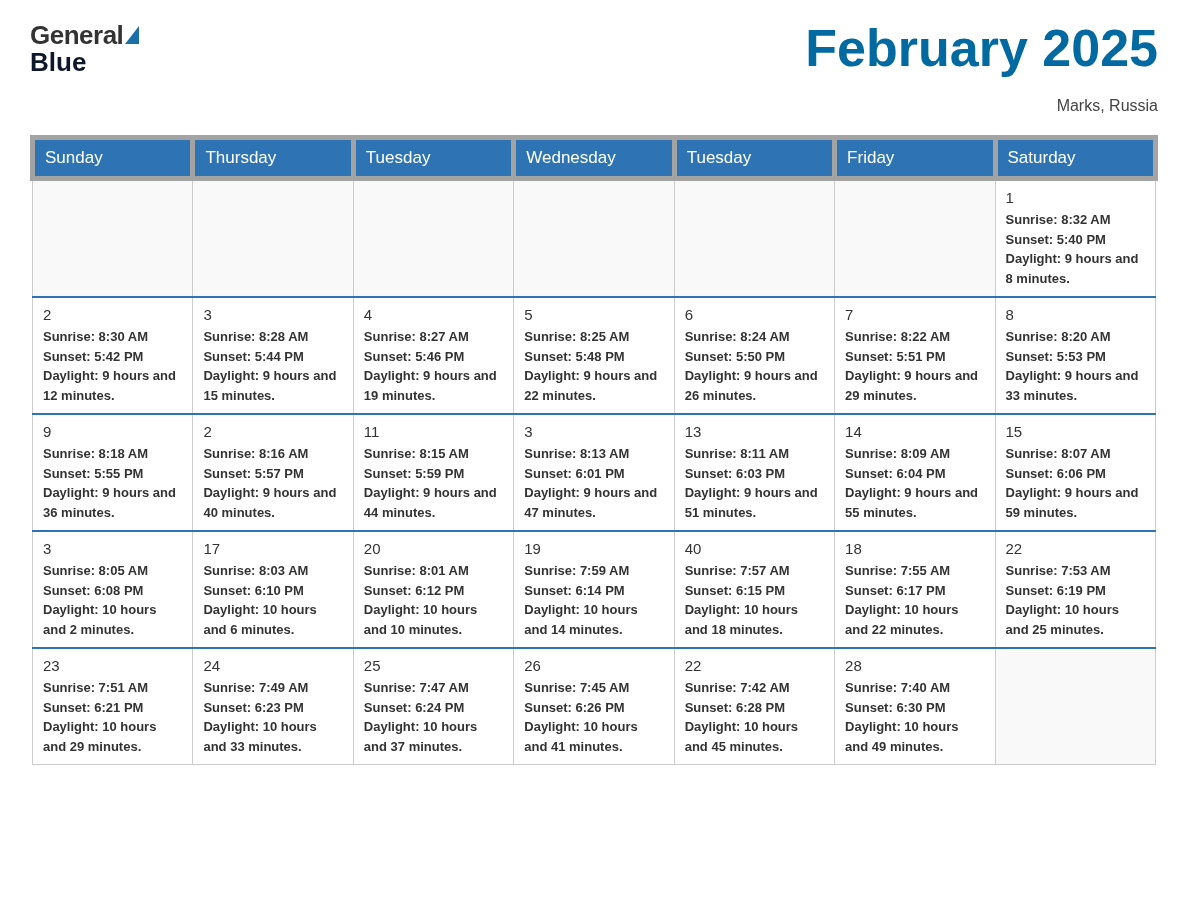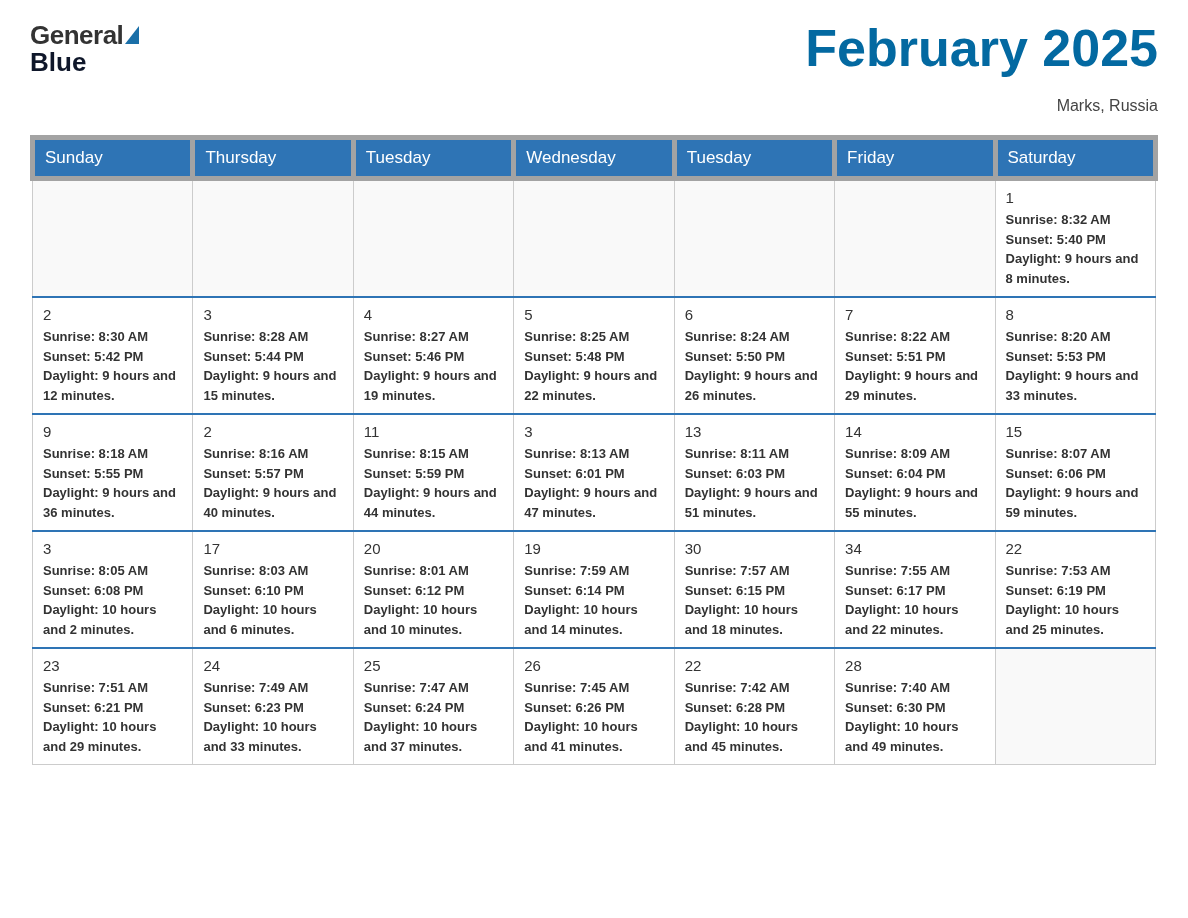--- a/index.html
+++ b/index.html
@@ -217,25 +217,25 @@
         </td>
         <td>
           <span class="day-number">20</span>
           <div class="day-info">Sunrise: 8:01 AM<br>Sunset: 6:12 PM<br>Daylight: 10 hours and 10 minutes.</div>
         </td>
         <td>
           <span class="day-number">19</span>
           <div class="day-info">Sunrise: 7:59 AM<br>Sunset: 6:14 PM<br>Daylight: 10 hours and 14 minutes.</div>
         </td>
         <td>
-          <span class="day-number">30</span>
+          <span class="day-number">40</span>
           <div class="day-info">Sunrise: 7:57 AM<br>Sunset: 6:15 PM<br>Daylight: 10 hours and 18 minutes.</div>
         </td>
         <td>
-          <span class="day-number">34</span>
+          <span class="day-number">18</span>
           <div class="day-info">Sunrise: 7:55 AM<br>Sunset: 6:17 PM<br>Daylight: 10 hours and 22 minutes.</div>
         </td>
         <td>
           <span class="day-number">22</span>
           <div class="day-info">Sunrise: 7:53 AM<br>Sunset: 6:19 PM<br>Daylight: 10 hours and 25 minutes.</div>
         </td>
       </tr>
       <tr>
         <td>
           <span class="day-number">23</span>

